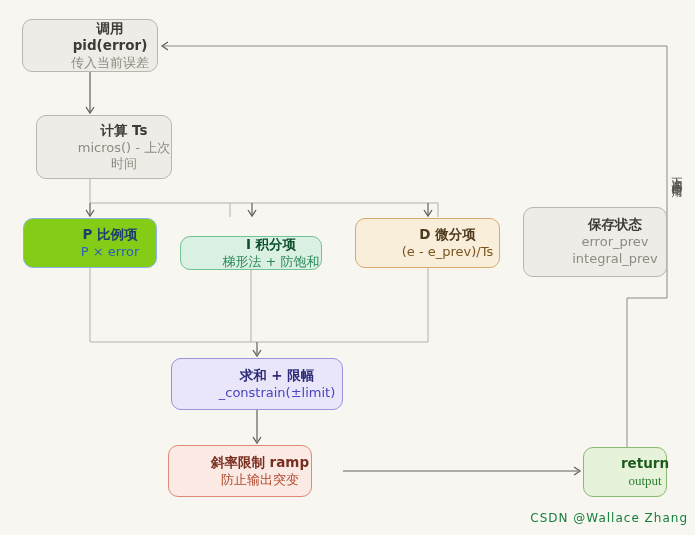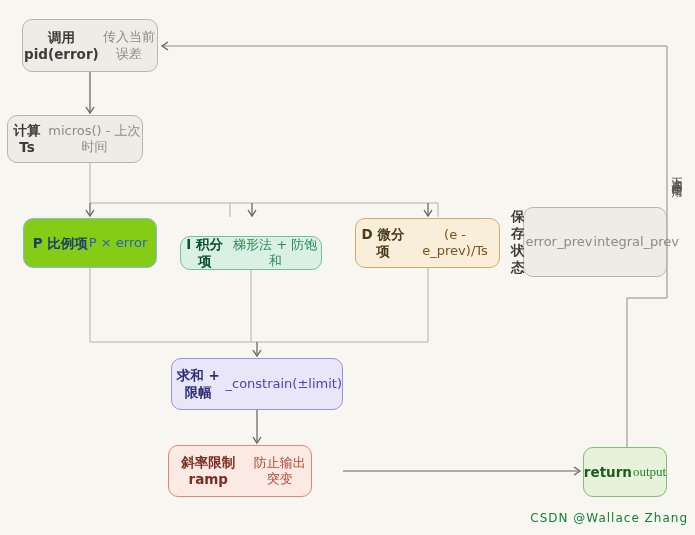--- a/index.html
+++ b/index.html
@@ -3,22 +3,22 @@
 <meta charset="utf-8">
 <style>
   html,body{margin:0;padding:0;}
   body{font-family:"DejaVu Sans","Liberation Sans",sans-serif;}
   .canvas{
     position:relative;width:695px;height:535px;background:#f8f6f0;overflow:hidden;
   }
   .edges{position:absolute;left:0;top:0;}
   .node{
     position:absolute;box-sizing:border-box;border-radius:10px;border:1px solid;
-    display:flex;align-items:center;justify-content:center;
-    gap:1px;text-align:center;line-height:1.25;
+    display:flex;flex-direction:column;align-items:center;justify-content:center;
+    gap:1px;text-align:center;line-height:1.25;padding-left:40px;
   }
   .node .t{font-weight:bold;font-size:13.5px;}
   .node .s{font-size:13px;}
   .neutral{background:#eeece6;border-color:#b8b6ae;}
   .neutral .t{color:#3c3b37;}
   .neutral .s{color:#8d8b83;}
   .n-p{background:#84cc16;border-color:#8cb4e6;}
   .n-p .t{color:#1d3e6e;}
   .n-p .s{color:#2b62b8;}
   .n-i{background:#d9f0e3;border-color:#72c492;}
@@ -83,21 +83,21 @@
       <path d="M574 467 L580 471 L574 475"></path>
       <path d="M168 42 L162 46 L168 50"></path>
     </g>
   </svg>
 
   <div class="node neutral" style="left:22px;top:19px;width:136px;height:53px">
     <div class="t">调用 pid(error)</div>
     <div class="s">传入当前误差</div>
   </div>
 
-  <div class="node neutral" style="left:7px;top:115px;width:136px;height:48px">
+  <div class="node neutral" style="left:36px;top:115px;width:136px;height:64px">
     <div class="t">计算 Ts</div>
     <div class="s">micros() - 上次时间</div>
   </div>
 
   <div class="node n-p" style="left:23px;top:218px;width:134px;height:50px">
     <div class="t">P 比例项</div>
     <div class="s">P × error</div>
   </div>
 
   <div class="node n-i" style="left:180px;top:236px;width:142px;height:34px">

